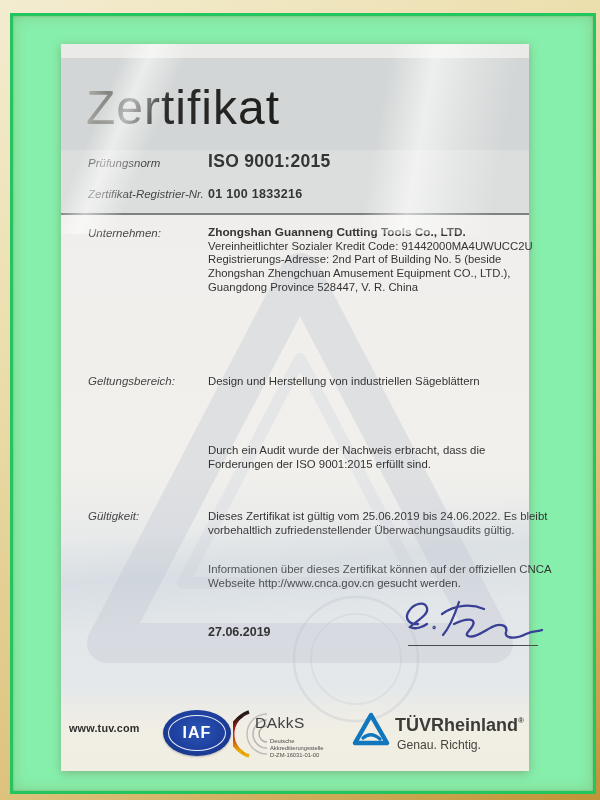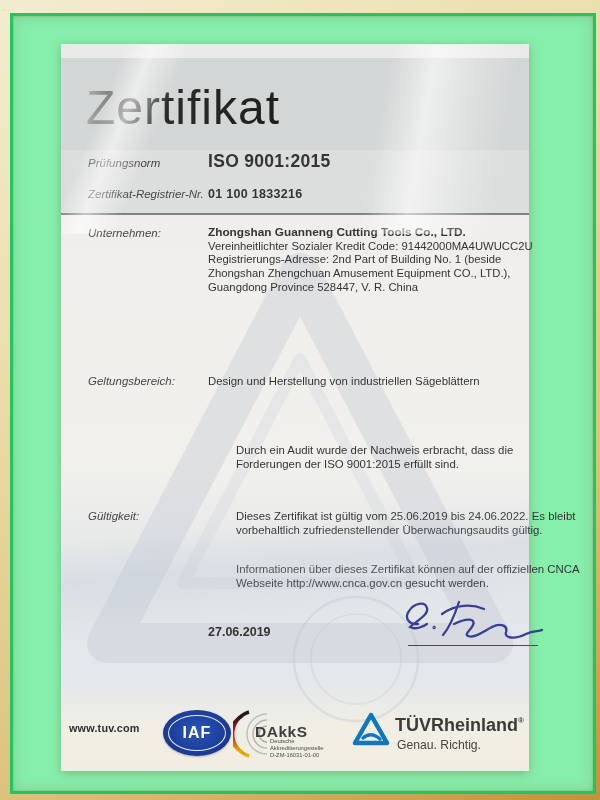--- a/index.html
+++ b/index.html
@@ -43,21 +43,21 @@
       -webkit-background-clip:text;background-clip:text;color:transparent;
     }
   }
   .lbl{position:absolute;left:27px;font-size:11.5px;color:#464646;white-space:nowrap;font-style:italic;}
   .val{position:absolute;left:147px;color:#343434;}
   .iso{top:107px;font-size:17.5px;font-weight:bold;letter-spacing:.3px;}
   .regno{top:143px;font-size:12.5px;font-weight:bold;letter-spacing:.3px;}
   .company{top:182px;font-size:11.3px;line-height:13.7px;width:330px;}
   .company .cname{font-size:11.8px;font-weight:bold;}
   .scope{top:331px;font-size:11.4px;width:330px;}
-  .para{position:absolute;left:147px;font-size:11.4px;line-height:14.4px;color:#343434;margin-left:28px;}
+  .para{position:absolute;left:147px;font-size:11.4px;line-height:14.4px;color:#343434;}
   .audit{top:399px;width:335px;}
   .validity{top:465px;width:348px;}
   .info{top:518px;width:352px;}
   .date{position:absolute;left:147px;top:581px;font-size:12.5px;font-weight:600;color:#333;}
 
   .sig{position:absolute;left:335px;top:550px;}
   .sigline{position:absolute;left:347px;top:601px;width:130px;height:1px;background:#4c4c4c;}
   .issuer{position:absolute;left:312px;top:606px;width:170px;text-align:center;font-size:8.6px;line-height:10.6px;color:#3a3a3a;}
 
   .website{position:absolute;left:8px;top:678px;font-size:10.8px;font-weight:bold;color:#2f2f2f;letter-spacing:.2px;}
@@ -66,21 +66,21 @@
     background:radial-gradient(ellipse at 50% 45%,#2b55b5 0%,#1d3f9e 55%,#122a74 100%);
     display:flex;align-items:center;justify-content:center;
     box-shadow:0 1px 2px rgba(0,0,0,.25);
   }
   .iaf-inner{
     width:56px;height:34px;border:1.6px solid #e8edf8;border-radius:50%;
     display:flex;align-items:center;justify-content:center;
   }
   .iaf-inner span{color:#fff;font-weight:bold;font-size:16px;letter-spacing:1px;text-align:center;}
   .dakks{position:absolute;left:172px;top:664px;width:150px;height:80px;}
-  .dakks-word{position:absolute;left:22px;top:15px;font-size:15.5px;font-weight:700;color:#3d3e3e;letter-spacing:.5px;}
+  .dakks-word{position:absolute;left:22px;top:6px;font-size:15.5px;font-weight:400;color:#3d3e3e;letter-spacing:.5px;}
   .dakks-sub{position:absolute;left:37px;top:30px;font-size:5.8px;line-height:7px;color:#4c4c4c;}
   .tuv-tri{position:absolute;left:290px;top:667px;}
   .brand{position:absolute;left:334px;top:671px;font-size:18px;font-weight:bold;color:#3b3b37;white-space:nowrap;}
   .brand sup{font-size:8px;vertical-align:top;position:relative;top:1px;}
   .slogan{position:absolute;left:336px;top:694px;font-size:12.2px;font-weight:normal;color:#45443f;}
 </style>
 </head>
 <body>
 
 <div class="mat">
@@ -103,21 +103,21 @@
     <div class="lbl" style="top:113px">Prüfungsnorm</div>
     <div class="val iso">ISO 9001:2015</div>
 
     <div class="lbl" style="top:144px">Zertifikat-Registrier-Nr.</div>
     <div class="val regno">01 100 1833216</div>
 
     <div class="lbl" style="top:183px">Unternehmen:</div>
     <div class="val company">
       <div class="cname">Zhongshan Guanneng Cutting Tools Co., LTD.</div>
       <div>Vereinheitlichter Sozialer Kredit Code: 91442000MA4UWUCC2U</div>
-      <div>Registrierungs-Adresse: 2nd Part of Building No. 1 (beside</div>
+      <div>Registrierungs-Adresse: 2nd Part of Building No. 5 (beside</div>
       <div>Zhongshan Zhengchuan Amusement Equipment CO., LTD.),</div>
       <div>Guangdong Province 528447, V. R. China</div>
     </div>
 
     <div class="lbl" style="top:331px">Geltungsbereich:</div>
     <div class="val scope">Design und Herstellung von industriellen Sägeblättern</div>
 
     <div class="para audit">Durch ein Audit wurde der Nachweis erbracht, dass die Forderungen der ISO 9001:2015 erfüllt sind.</div>
 
     <div class="lbl" style="top:466px">Gültigkeit:</div>

